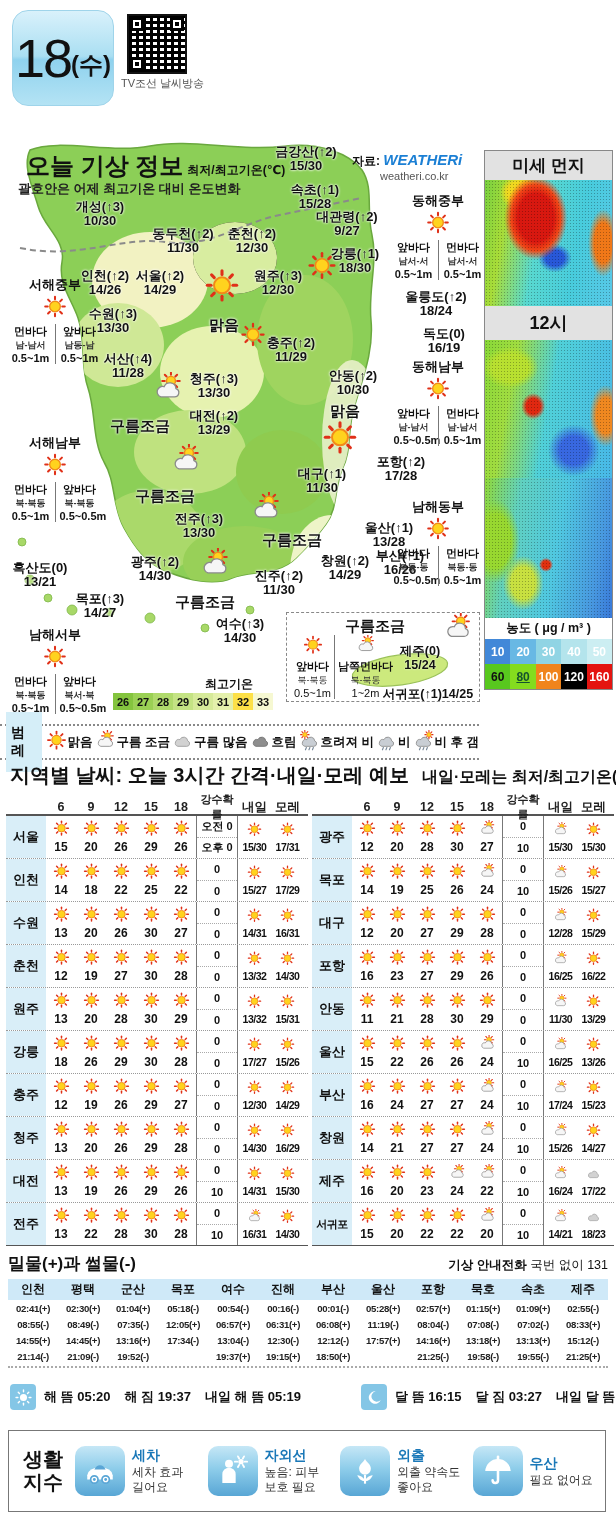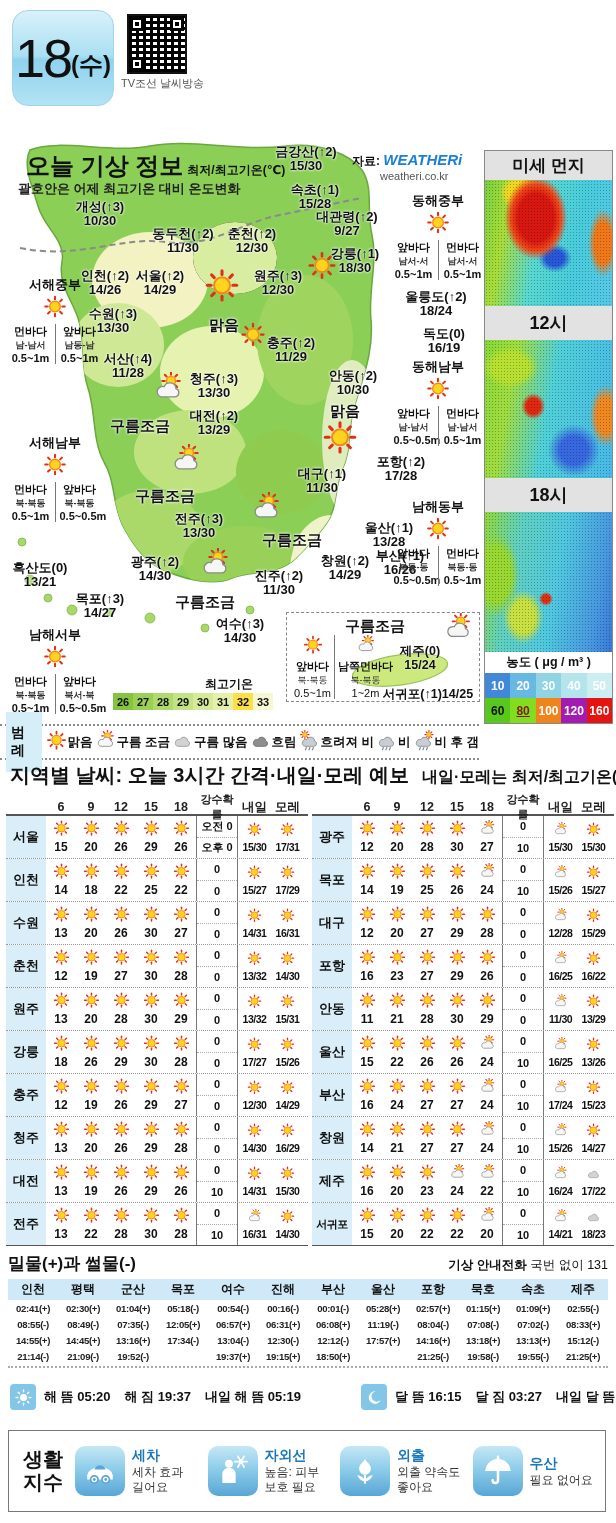--- a/index.html
+++ b/index.html
@@ -735,35 +735,34 @@
           </svg></span>
         <span>비 후 갬</span>
       </div>
     </div>
 
   <div class="dust" id="dust">
     <div class="dust-head">미세 먼지</div>
     <div class="dmap dmap1"></div>
     <div class="dust-time">12시</div>
     <div class="dmap dmap2"></div>
-    <div class="dust-time">18시</div>
     <div class="dmap dmap3"></div>
     <div class="dust-unit">농도 ( μg / m³ )</div>
     <div class="dscale" id="dscale1">
         <div style="background: rgb(66, 136, 216); color: rgb(255, 255, 255);">10</div>
         <div style="background: rgb(104, 184, 228); color: rgb(255, 255, 255);">20</div>
         <div style="background: rgb(144, 212, 228); color: rgb(255, 255, 255);">30</div>
         <div style="background: rgb(180, 228, 236); color: rgb(255, 255, 255);">40</div>
         <div style="background: rgb(204, 238, 242); color: rgb(255, 255, 255);">50</div>
       </div>
     <div class="dscale" id="dscale2">
         <div style="background: rgb(88, 200, 30); color: rgb(17, 17, 17);">60</div>
-        <div style="background: rgb(132, 220, 30); color: #7f1d1d; text-decoration: underline;">80</div>
+        <div style="background: rgb(132, 220, 30); color: #14532d; text-decoration: underline;">80</div>
         <div style="background: rgb(240, 132, 28); color: rgb(255, 255, 255);">100</div>
-        <div style="background: #a21caf; color: rgb(255, 255, 255);">120</div>
+        <div style="background: #000000; color: rgb(255, 255, 255);">120</div>
         <div style="background: rgb(228, 20, 16); color: rgb(255, 255, 255);">160</div>
       </div>
   </div>
 
   <div class="sect-title">
     <span>지역별 날씨: 오늘 3시간 간격·내일·모레 예보</span><span class="sect-note">내일·모레는 최저/최고기온(℃)</span>
   </div>
   <div class="ftable" id="ftable-left" style="left:6px">
       <div class="ft-head">
         <div></div>

